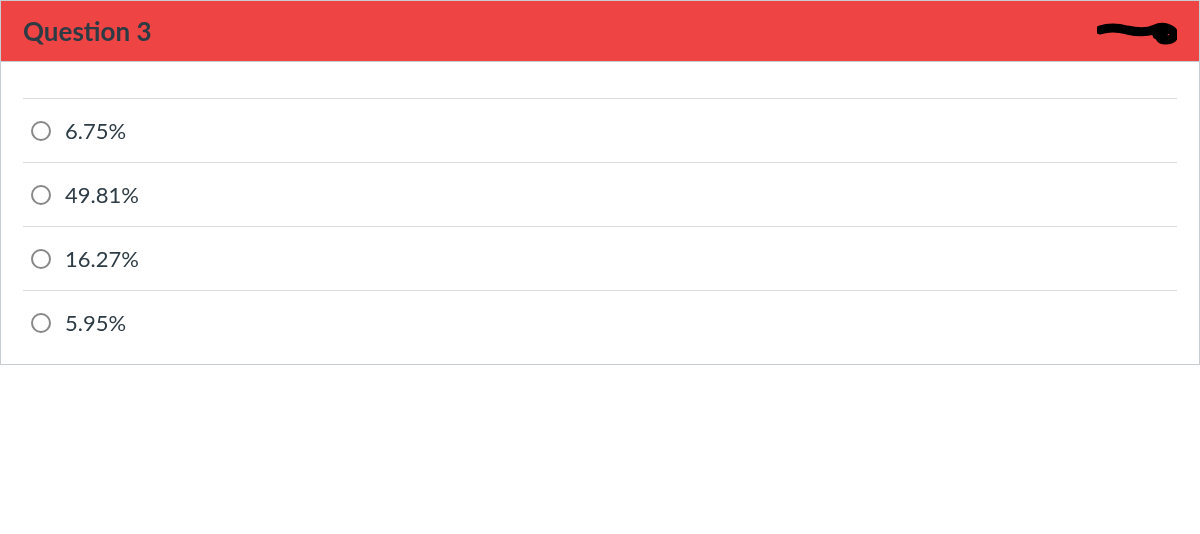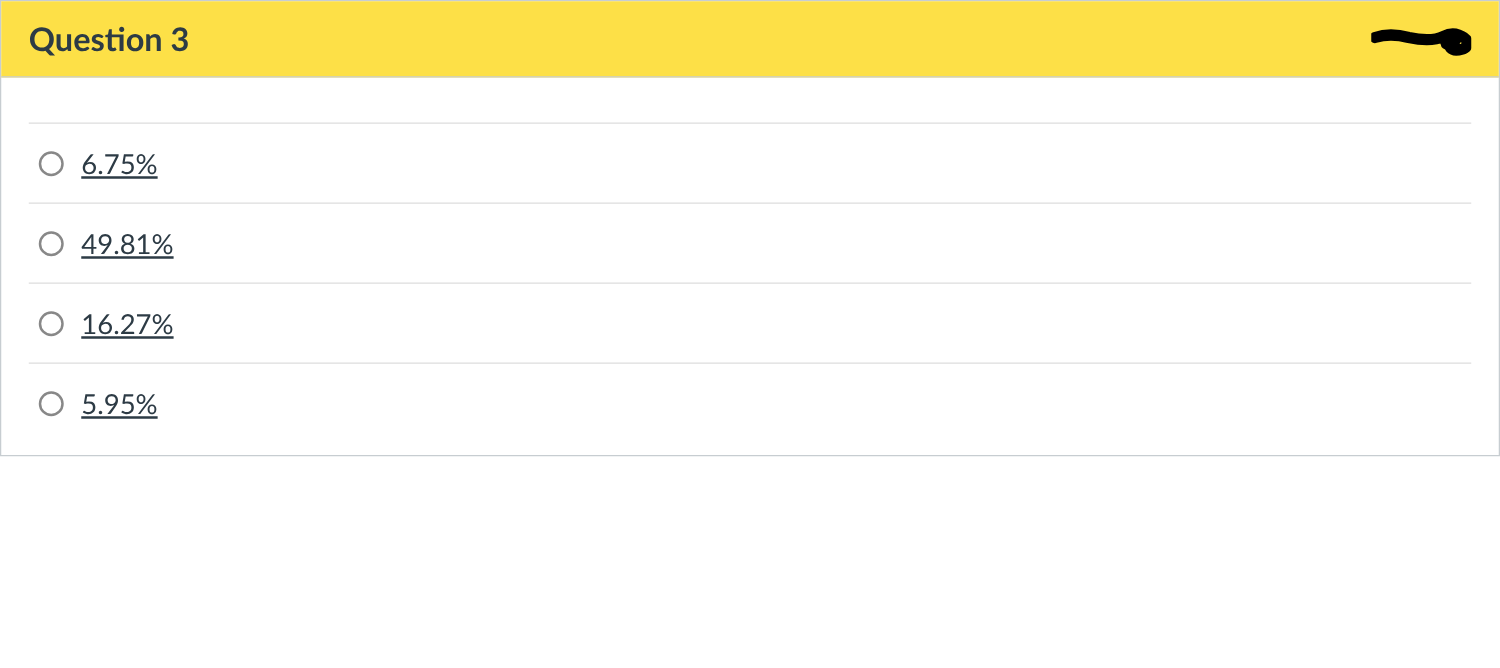--- a/index.html
+++ b/index.html
@@ -14,21 +14,21 @@
       background: #fff;
       color: #2d3b45;
     }
     .question-container {
       border: 1px solid #c7cdd1;
     }
     .question-header {
       display: flex;
       justify-content: space-between;
       align-items: center;
-      background: #fde047;
+      background: #ef4444;
       border-bottom: 1px solid #c7cdd1;
       padding: 14px 22px;
     }
     .question-title {
       font-size: 26px;
       font-weight: 700;
       color: #2d3b45;
     }
     .scribble {
       width: 80px;
@@ -58,21 +58,20 @@
     .radio-circle {
       width: 20px;
       height: 20px;
       border: 2px solid #888;
       border-radius: 50%;
       flex-shrink: 0;
     }
     .answer-label {
       font-size: 22px;
       color: #2d3b45;
-      text-decoration: underline;
     }
   </style>
 </head>
 <body>
 
 <div class="question-container">
   <div class="question-header">
     <div class="question-title">Question 3</div>
     <div class="scribble">
       <svg viewBox="0 0 80 30" width="80" height="30">

